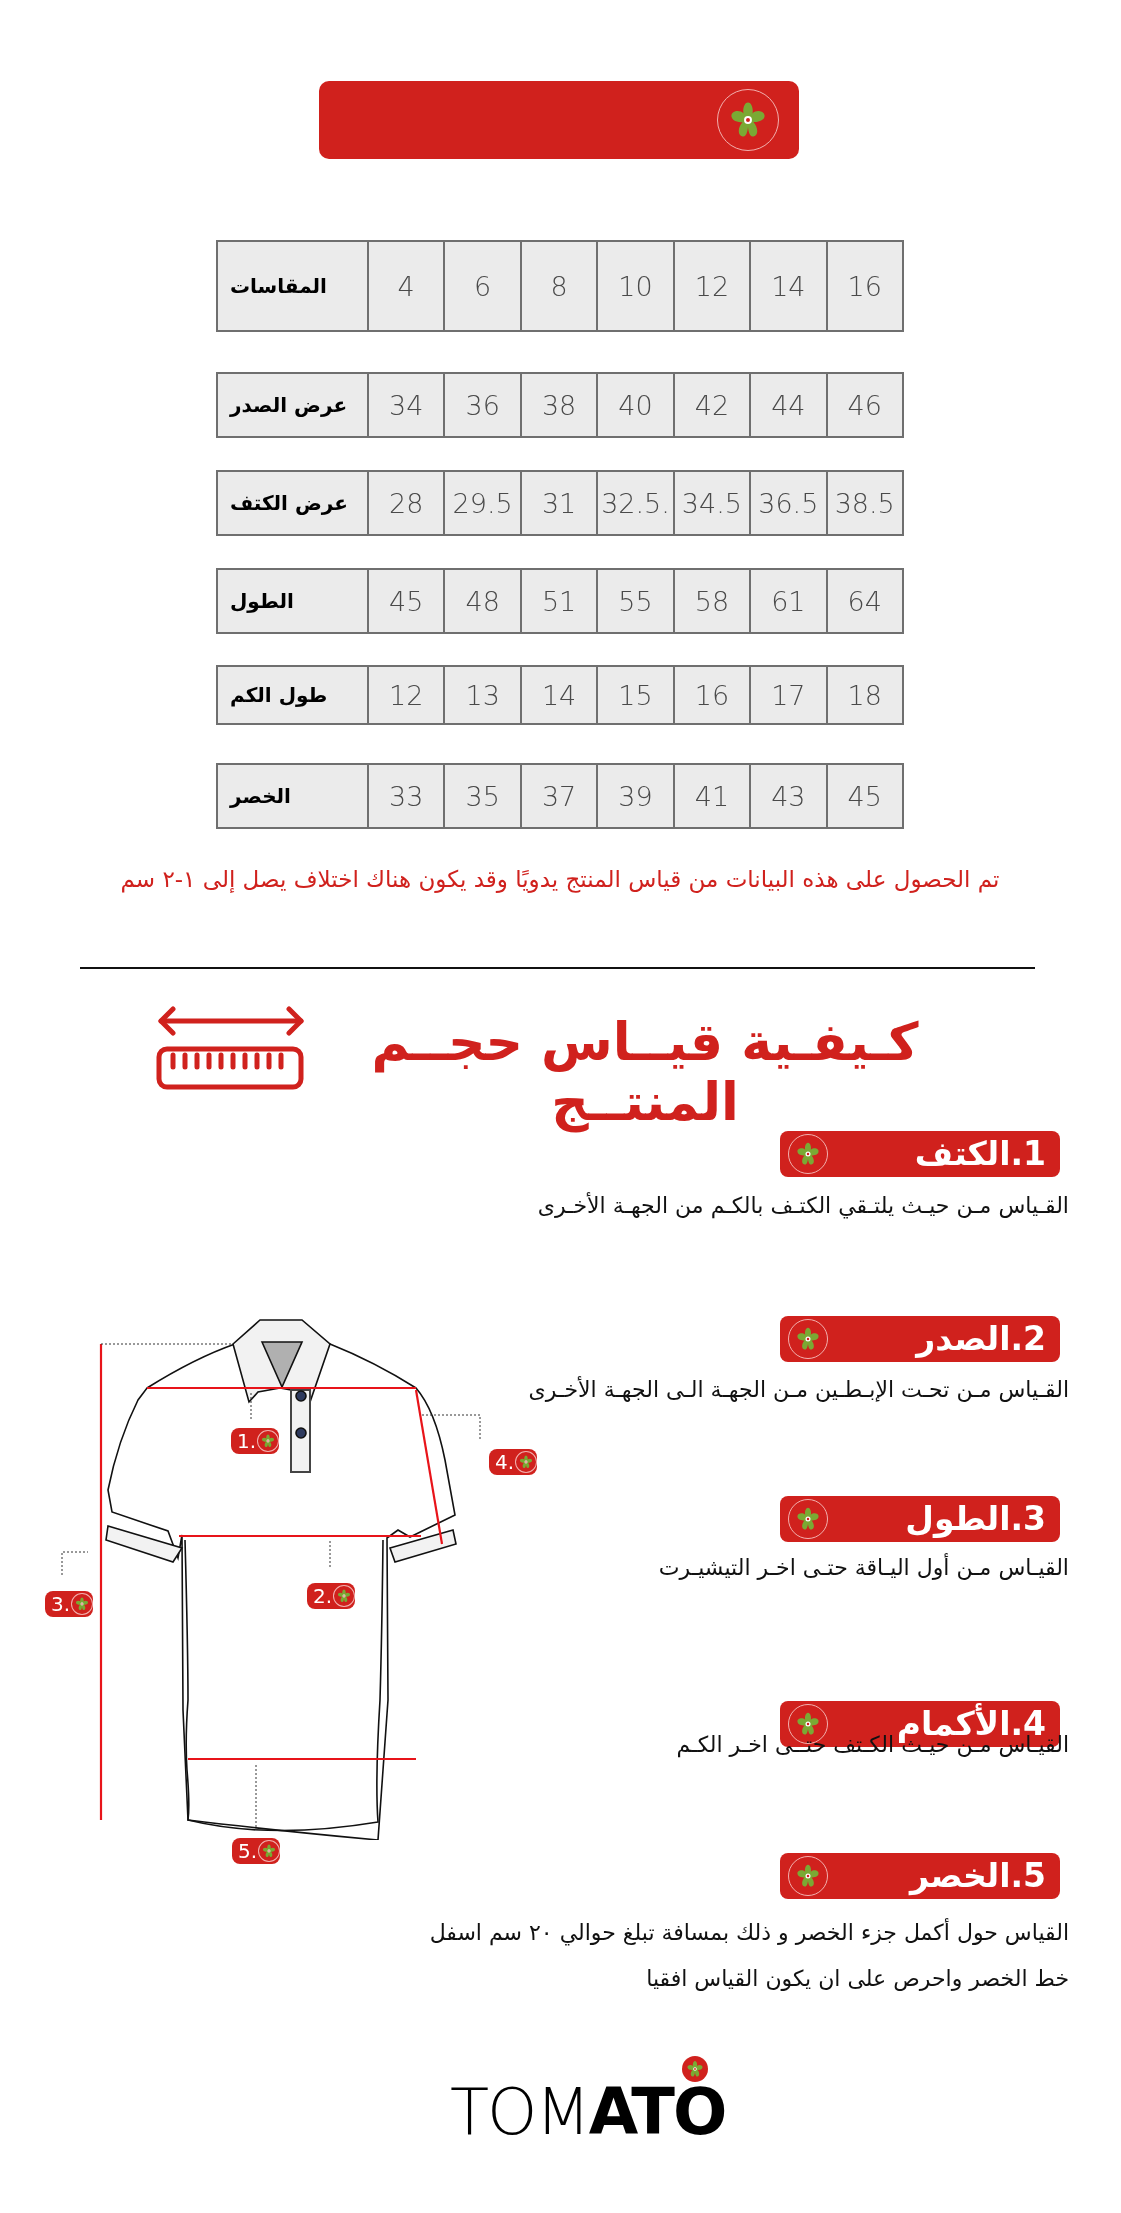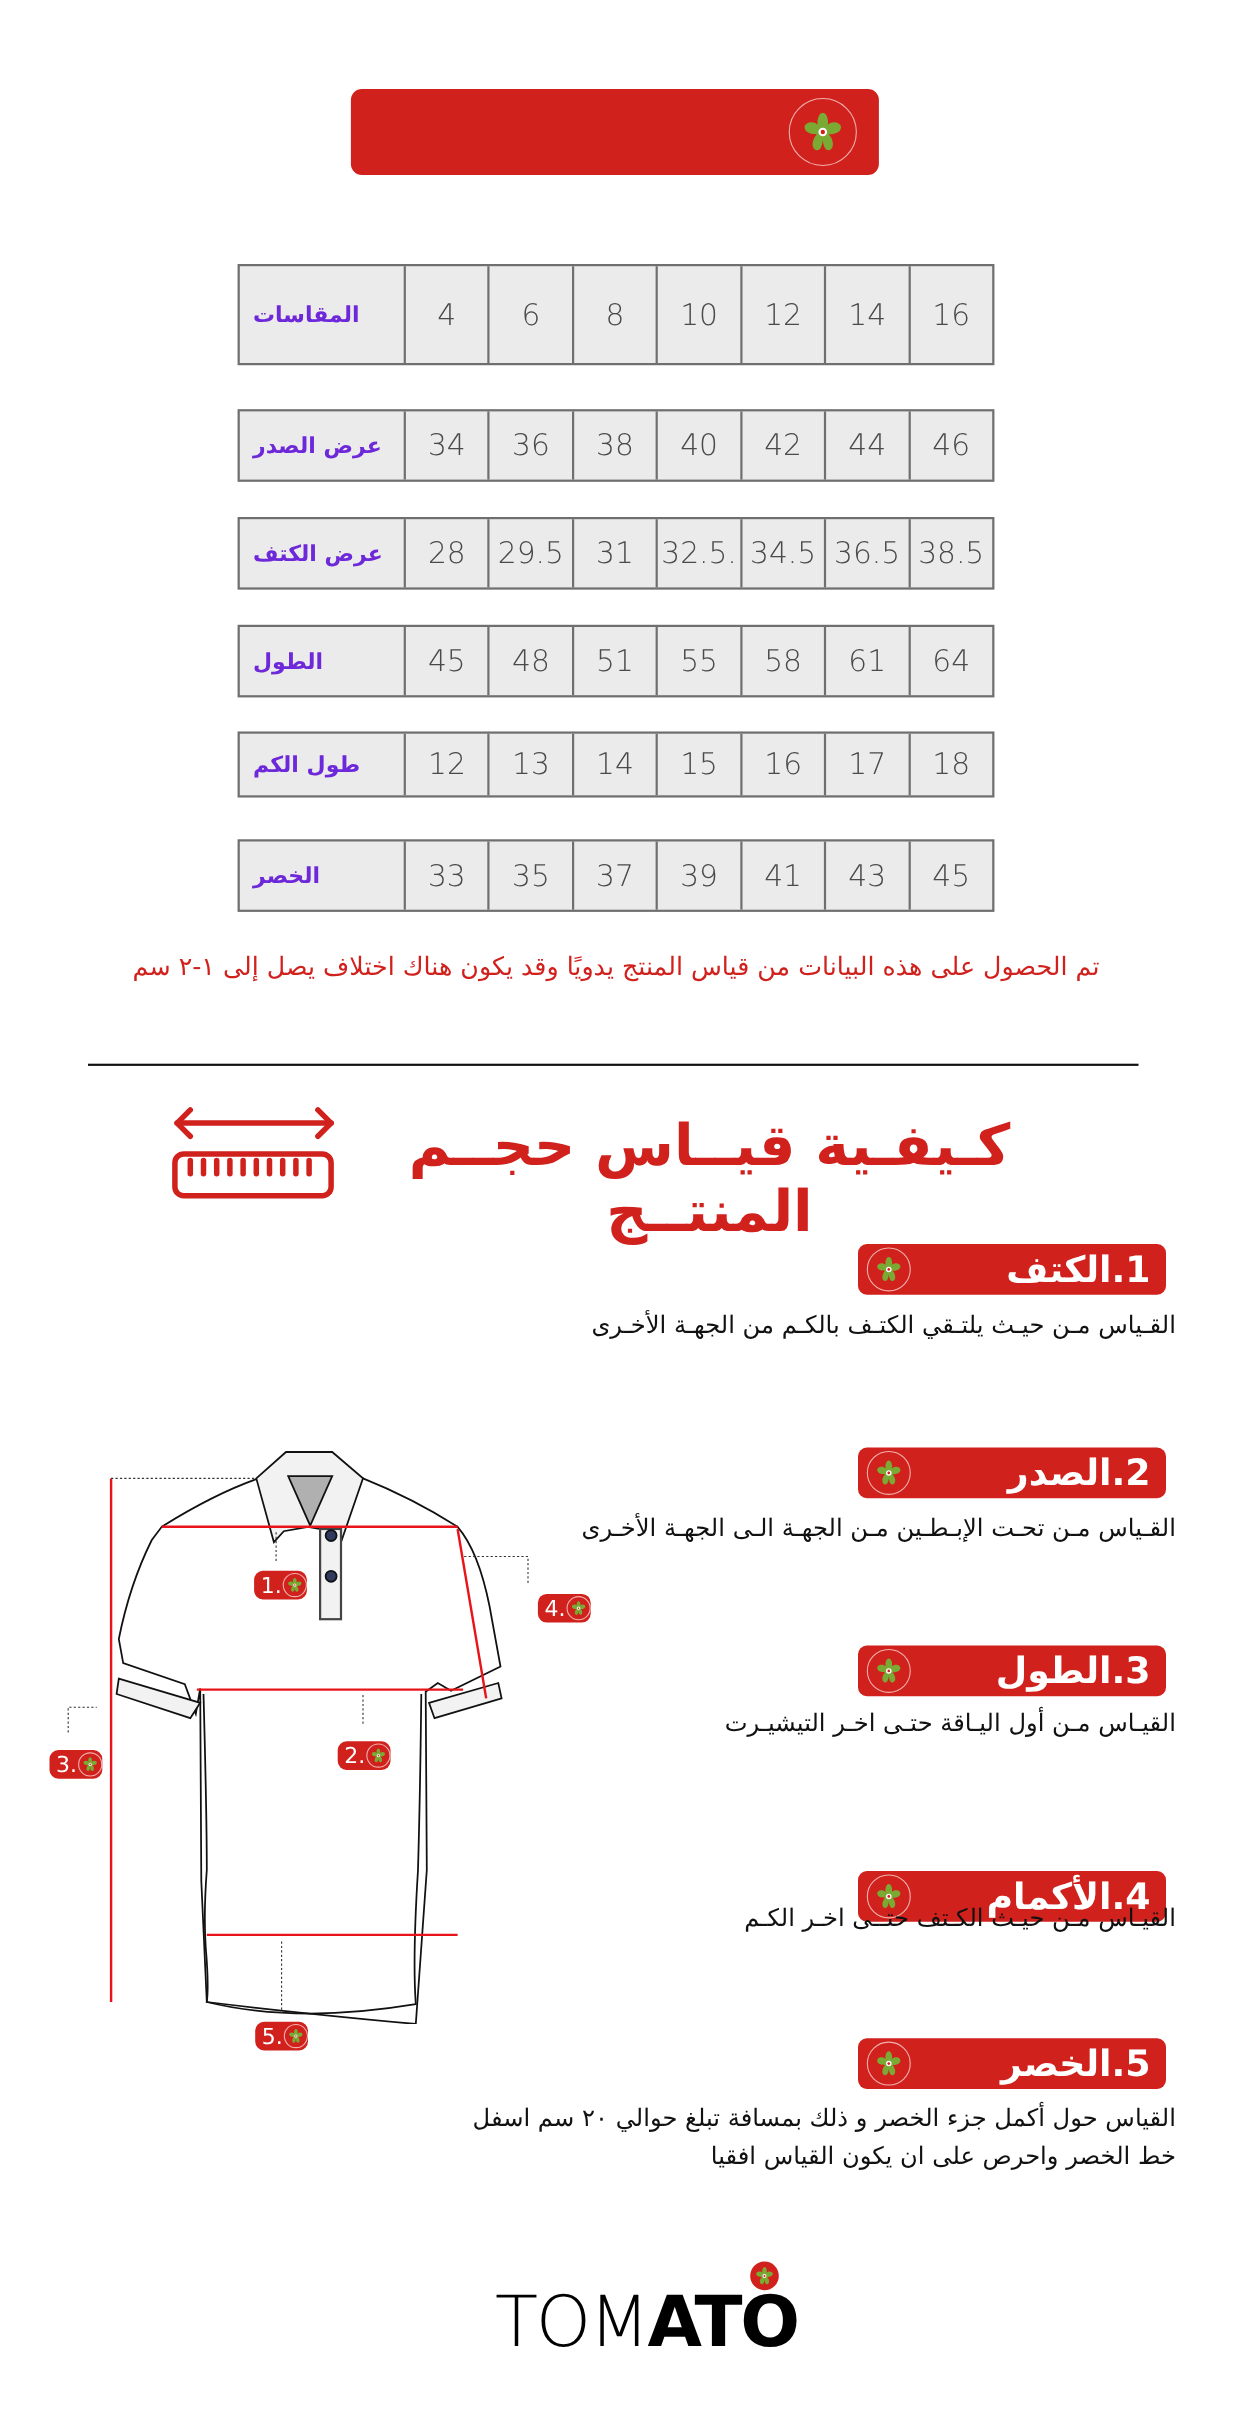--- a/index.html
+++ b/index.html
@@ -12,21 +12,21 @@
     border-radius: 10px; display: flex; align-items: center; justify-content: center; }
   .title-pill .txt { color: #fff; font-size: 42px; direction: rtl; letter-spacing: 2px;
     position: absolute; left: 30px; right: 110px; text-align: center; top: 10px; }
   .flower-badge { position: absolute; width: 62px; height: 62px; border-radius: 50%;
     border: 1.5px solid #f2b0ae; box-sizing: border-box; display:flex; align-items:center; justify-content:center; }
 
   
   .trow { left: 216px; width: 688px; display: flex; border: 2px solid #6f6f6f; box-sizing: border-box;
     background: #ebebeb; }
   .trow .lbl { width: 151px; border-right: 2px solid #6f6f6f; box-sizing: border-box;
-    font-weight: bold; color: #6d28d9; font-size: 20px; direction: rtl; text-align: right;
+    font-weight: bold; color: #000000; font-size: 20px; direction: rtl; text-align: right;
     padding-right: 0; display:flex; align-items:center; justify-content:flex-end; padding-left: 12px; }
   .trow .cell { flex: 1; border-right: 2px solid #6f6f6f; box-sizing: border-box; display: flex;
     align-items: center; justify-content: center; font-size: 27px; color: #4a4a4a;
     font-family: "DejaVu Sans", sans-serif; font-weight: 300; }
   .trow .cell:last-child { border-right: none; }
   .r0 { top: 240px; height: 92px; }
   .r1 { top: 372px; height: 66px; }
   .r2 { top: 470px; height: 66px; }
   .r3 { top: 568px; height: 66px; }
   .r4 { top: 665px; height: 60px; justify-content: flex-end; }
@@ -202,21 +202,21 @@
 <div class="abs step-desc" style="top:1732px;">القيـاس مـن حيـث الكـتف حتــى اخـر الكـم</div>
 
 <div class="abs step-pill" style="left:780px; top:1853px; width:280px;">
   <div class="flower-badge" style="position:absolute;">
       <svg width="28" height="28">
         <use href="#flower"></use>
       </svg>
     </div>
   <div class="stxt">5.الخصر</div>
 </div>
-<div class="abs step-desc" style="top:1910px; width:680px; line-height:34px;">القياس حول أكمل جزء الخصر و ذلك بمسافة تبلغ حوالي ٢٠ سم اسفل خط الخصر واحرص على ان يكون القياس افقيا</div>
+<div class="abs step-desc" style="top:1910px; width:680px; line-height:46px;">القياس حول أكمل جزء الخصر و ذلك بمسافة تبلغ حوالي ٢٠ سم اسفل خط الخصر واحرص على ان يكون القياس افقيا</div>
 
 <div class="abs" style="left:40px; top:1300px;">
   <svg width="480" height="540" viewBox="0 0 480 540">
     <g fill="#fff" stroke="#111" stroke-width="1.6">
 
       <path d="M107,88 Q155,58 195,44 L290,44 Q335,62 376,88 Q395,110 405,160 L415,215 L370,237 L358,230 L347,238 L348,400 L338,540 Q230,530 148,520 L143,410 L142,235 L138,258 L128,231 L72,212 L68,190 Q78,140 98,100 Z"></path>
 
       <path d="M68,226 L142,248 L133,262 L66,240 Z" fill="#f2f2f2"></path>
       <path d="M350,248 L413,230 L416,244 L355,262 Z" fill="#f2f2f2"></path>
 

